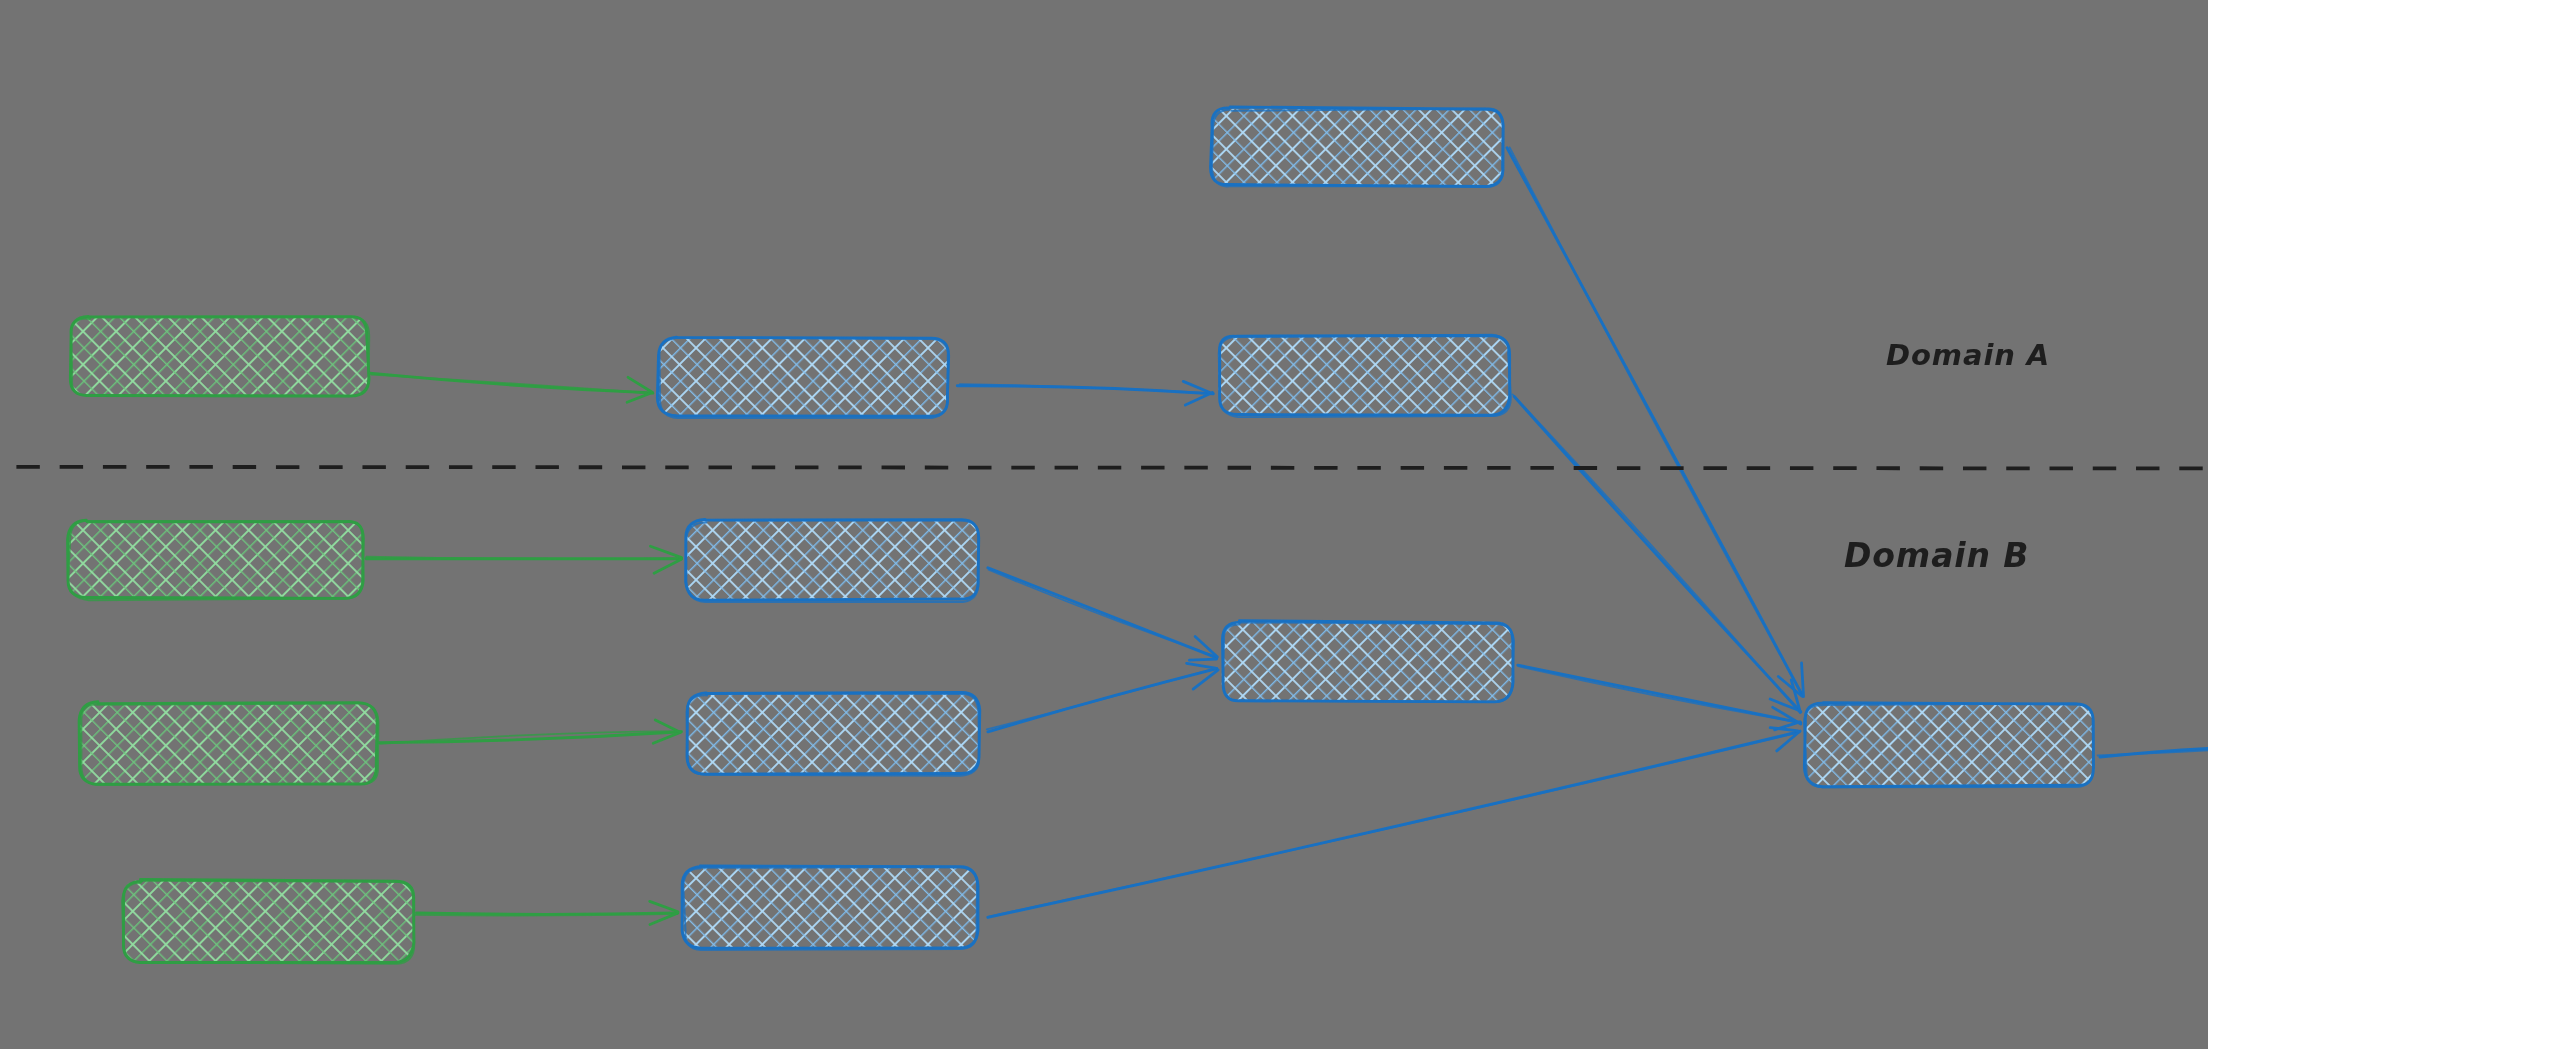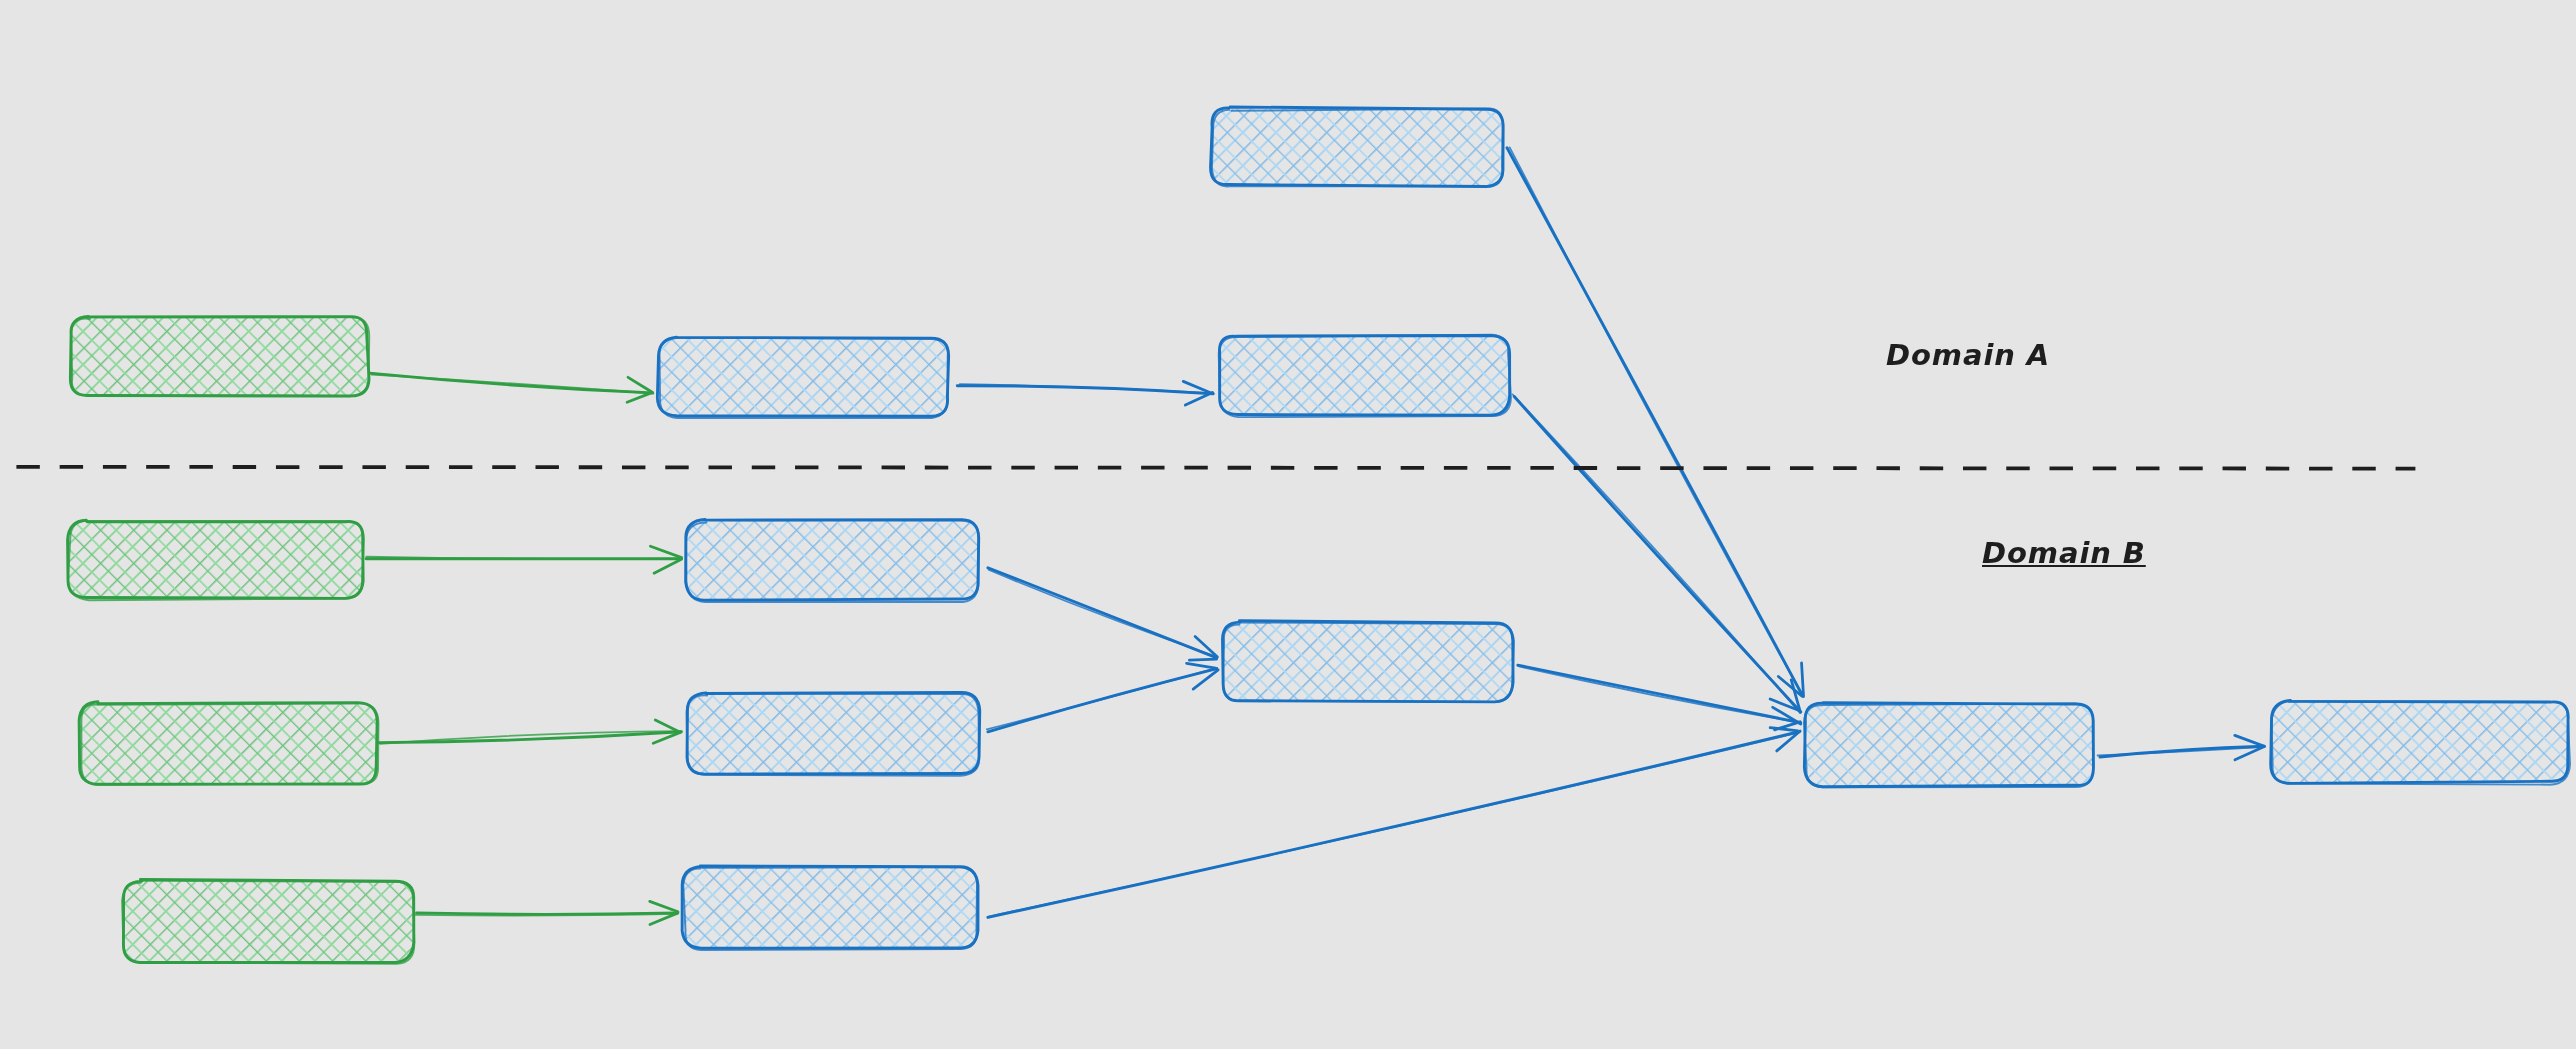--- a/index.html
+++ b/index.html
@@ -6,23 +6,23 @@
   html, body {
     margin: 0;
     padding: 0;
     background: #ffffff;
   }
   body {
     font-family: "DejaVu Sans", sans-serif;
   }
   #canvas {
     position: relative;
-    width: 2576px;
+    width: 2208px;
     height: 1049px;
-    background: #e5e5e5;
+    background: #737373;
     overflow: hidden;
   }
   #sketch {
     position: absolute;
     left: 0;
     top: 0;
     width: 2576px;
     height: 1049px;
     display: block;
   }
@@ -35,24 +35,23 @@
     white-space: nowrap;
     letter-spacing: 0.9px;
     -webkit-font-smoothing: antialiased;
   }
   #label-domain-a {
     left: 1886px;
     top: 338px;
     font-size: 29px;
   }
   #label-domain-b {
-    left: 1982px;
+    left: 1844px;
     top: 536px;
-    font-size: 29px;
-    text-decoration: underline;
+    font-size: 33px;
   }
 </style>
 </head>
 <body>
 
 <div id="canvas">
 
   <svg id="sketch" viewBox="0 0 2858 1164">
     <defs>
       <pattern id="hatch-green" width="26" height="26" patternUnits="userSpaceOnUse" patternTransform="rotate(45)">

